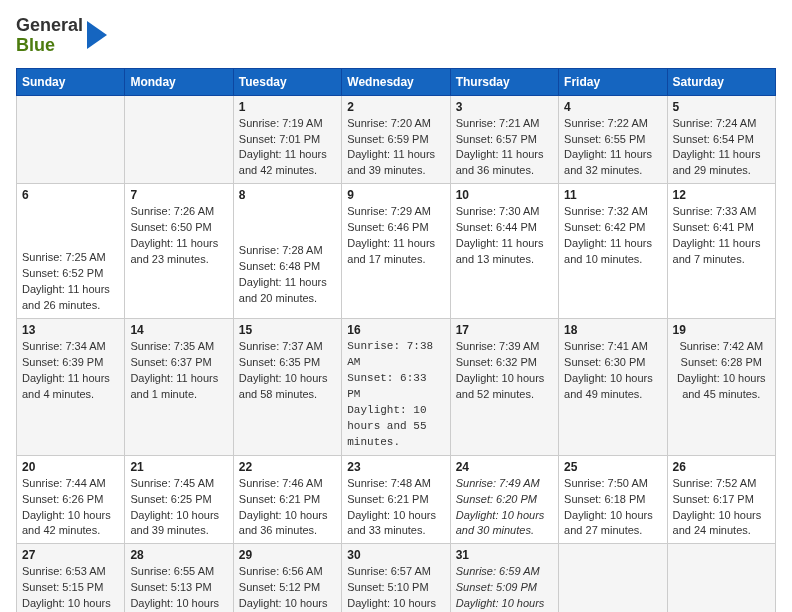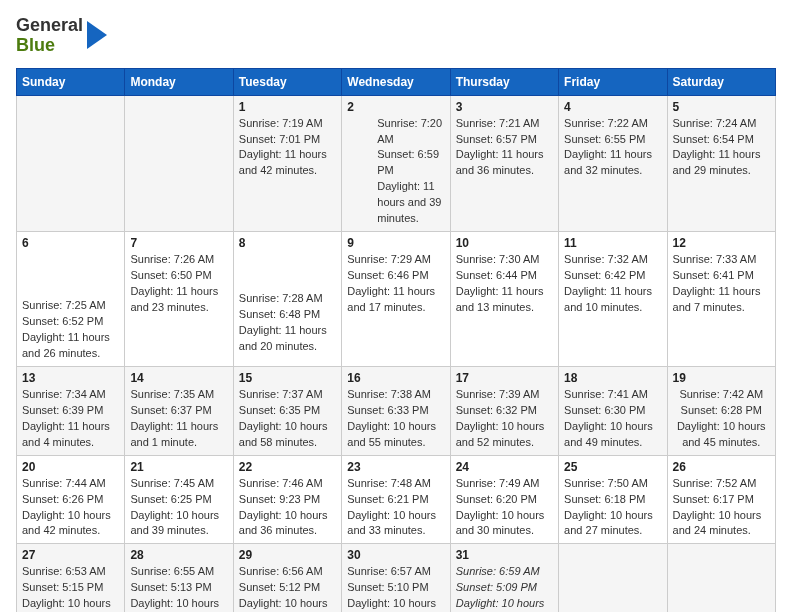--- a/index.html
+++ b/index.html
@@ -124,21 +124,21 @@
         <td class="empty"></td>
         <td class="empty"></td>
         <td>
           <div class="day-number">1</div>
           <div class="day-info" style="white-space: pre-line;">Sunrise: 7:19 AM
 Sunset: 7:01 PM
 Daylight: 11 hours and 42 minutes.</div>
         </td>
         <td>
           <div class="day-number">2</div>
-          <div class="day-info" style="white-space: pre-line; margin-left: 30px;">Sunrise: 7:20 AM
+          <div class="day-info" style="white-space: pre-line;">Sunrise: 7:20 AM
 Sunset: 6:59 PM
 Daylight: 11 hours and 39 minutes.</div>
         </td>
         <td>
           <div class="day-number">3</div>
           <div class="day-info" style="white-space: pre-line;">Sunrise: 7:21 AM
 Sunset: 6:57 PM
 Daylight: 11 hours and 36 minutes.</div>
         </td>
         <td>
@@ -212,21 +212,21 @@
 Daylight: 11 hours and 1 minute.</div>
         </td>
         <td>
           <div class="day-number">15</div>
           <div class="day-info" style="white-space: pre-line;">Sunrise: 7:37 AM
 Sunset: 6:35 PM
 Daylight: 10 hours and 58 minutes.</div>
         </td>
         <td>
           <div class="day-number">16</div>
-          <div class="day-info" style="white-space: pre-line;">Sunrise: 7:38 AM
+          <div class="day-info" style="white-space: pre-line; font-family: Liberation Mono, monospace;">Sunrise: 7:38 AM
 Sunset: 6:33 PM
 Daylight: 10 hours and 55 minutes.</div>
         </td>
         <td>
           <div class="day-number">17</div>
           <div class="day-info" style="white-space: pre-line;">Sunrise: 7:39 AM
 Sunset: 6:32 PM
 Daylight: 10 hours and 52 minutes.</div>
         </td>
         <td>
@@ -251,32 +251,32 @@
         </td>
         <td>
           <div class="day-number">21</div>
           <div class="day-info" style="white-space: pre-line;">Sunrise: 7:45 AM
 Sunset: 6:25 PM
 Daylight: 10 hours and 39 minutes.</div>
         </td>
         <td>
           <div class="day-number">22</div>
           <div class="day-info" style="white-space: pre-line;">Sunrise: 7:46 AM
-Sunset: 9:23 PM
+Sunset: 6:21 PM
 Daylight: 10 hours and 36 minutes.</div>
         </td>
         <td>
           <div class="day-number">23</div>
           <div class="day-info" style="white-space: pre-line;">Sunrise: 7:48 AM
 Sunset: 6:21 PM
 Daylight: 10 hours and 33 minutes.</div>
         </td>
         <td>
           <div class="day-number">24</div>
-          <div class="day-info" style="white-space: pre-line;">Sunrise: 7:49 AM
+          <div class="day-info" style="white-space: pre-line; font-style: italic;">Sunrise: 7:49 AM
 Sunset: 6:20 PM
 Daylight: 10 hours and 30 minutes.</div>
         </td>
         <td>
           <div class="day-number">25</div>
           <div class="day-info" style="white-space: pre-line;">Sunrise: 7:50 AM
 Sunset: 6:18 PM
 Daylight: 10 hours and 27 minutes.</div>
         </td>
         <td>

